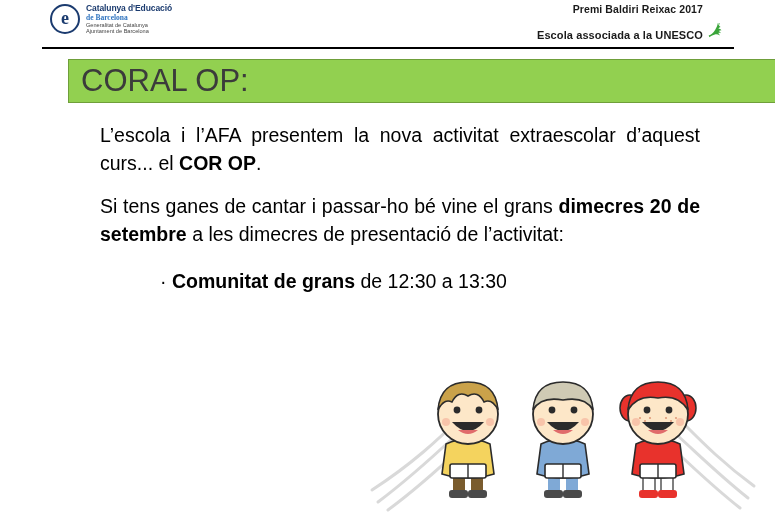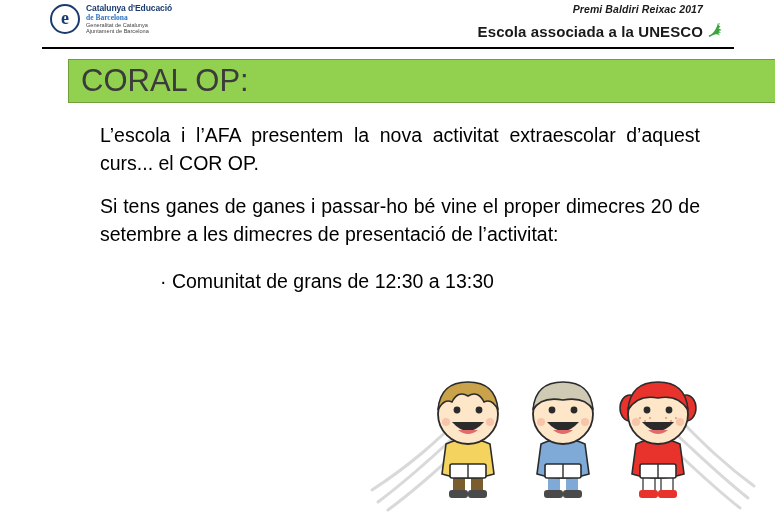--- a/index.html
+++ b/index.html
@@ -73,27 +73,26 @@
     position: absolute;
     right: 72px;
     top: 3px;
     text-align: right;
   }
   .hr-line1 {
     font-size: 10.5px;
     font-weight: bold;
     color: #1a1a1a;
     letter-spacing: 0.1px;
-    font-style: italic;
   }
   .hr-line2 {
-    font-size: 15px;
+    font-size: 11px;
     font-weight: bold;
     color: #1a1a1a;
-    margin-top: 8px;
+    margin-top: 14px;
     letter-spacing: 0.1px;
   }
   .unesco-icon {
     position: absolute;
     right: 48px;
     top: 18px;
     width: 22px;
     height: 22px;
     color: #3aa53a;
   }
@@ -142,21 +141,21 @@
     width: 600px;
     font-size: 19.5px;
     line-height: 1.42;
     color: #000000;
   }
   .para {
     text-align: justify;
     margin: 0 0 16px 0;
   }
   .para:last-child { margin-bottom: 0; }
-  .b { font-weight: normal; }
+  .b { font-weight: bold; }
 
   .bullets {
     margin-top: 6px;
     padding-left: 60px;
   }
   .bullet-line {
     font-size: 19.5px;
     line-height: 1.65;
     white-space: nowrap;
   }
@@ -202,21 +201,21 @@
   <span class="title-main">CORAL OP:</span>
 </div>
 
 <div class="body-text">
 
   <p class="para">
     <span>L’escola i l’AFA presentem la nova activitat extraescolar d’aquest curs... el </span><span class="b">COR OP</span><span>.</span>
   </p>
 
   <p class="para">
-    <span>Si tens ganes de ganes i passar-ho bé vine el proper </span><span class="b">dimecres 20 de setembre</span><span> a les dimecres de presentació de l’activitat:</span>
+    <span>Si tens ganes de cantar i passar-ho bé vine el grans </span><span class="b">dimecres 20 de setembre</span><span> a les dimecres de presentació de l’activitat:</span>
   </p>
 
   <div class="bullets">
     <div class="bullet-line">
       <span>·</span>
       <span class="b">Comunitat de grans</span><span> de 12:30 a 13:30</span>
     </div>
   </div>
 </div>
 

